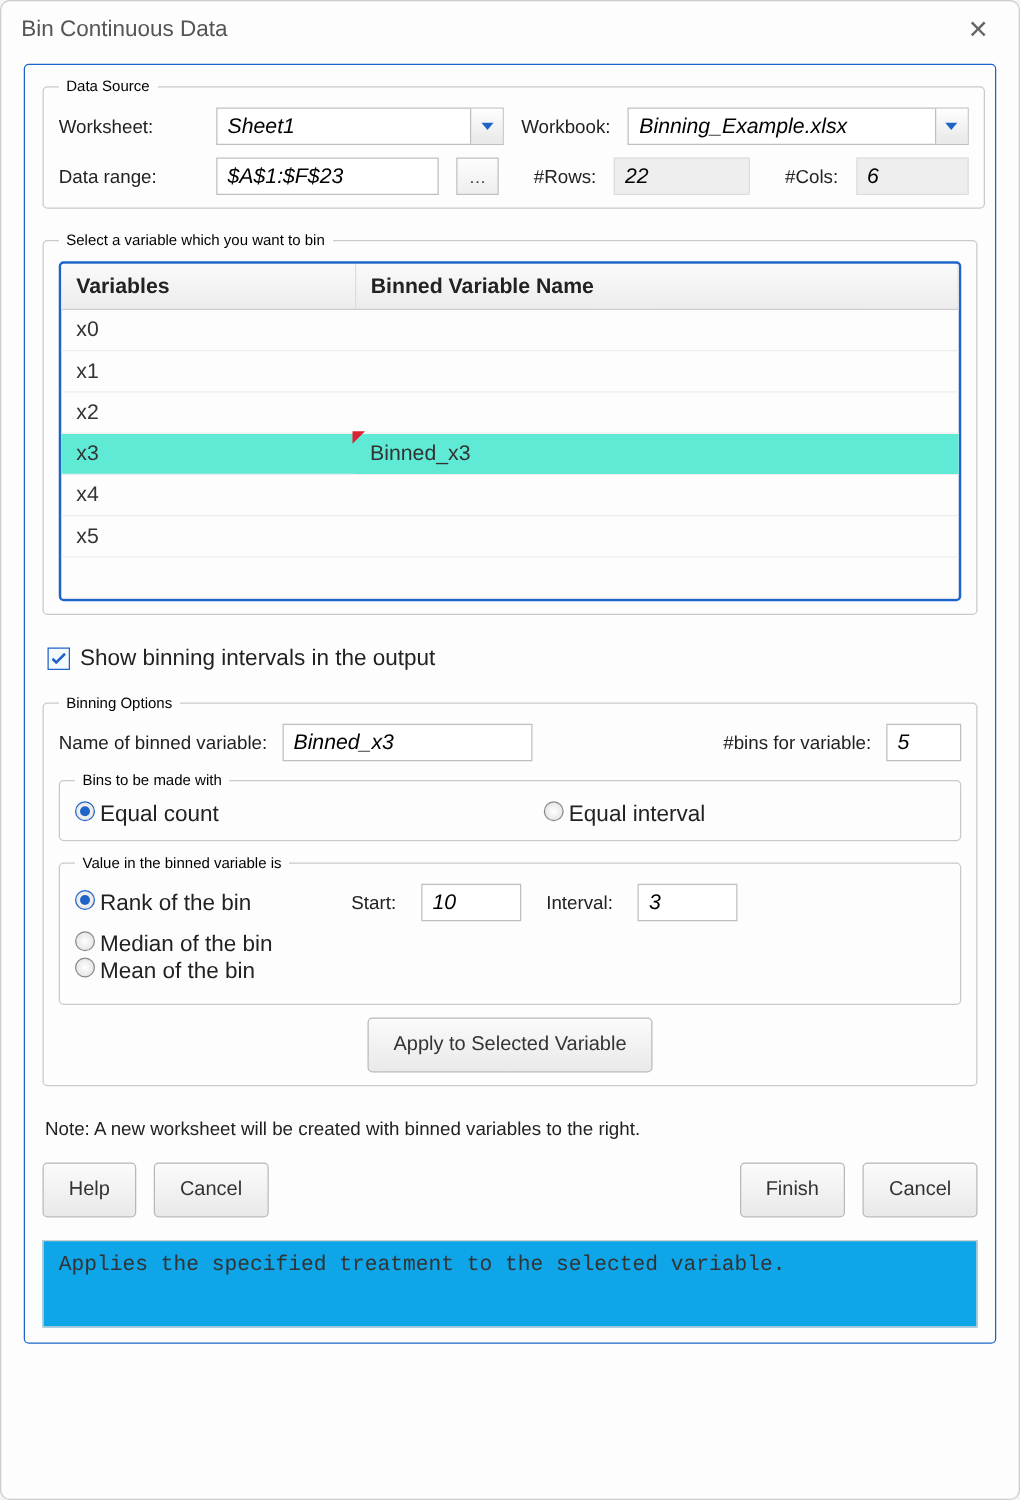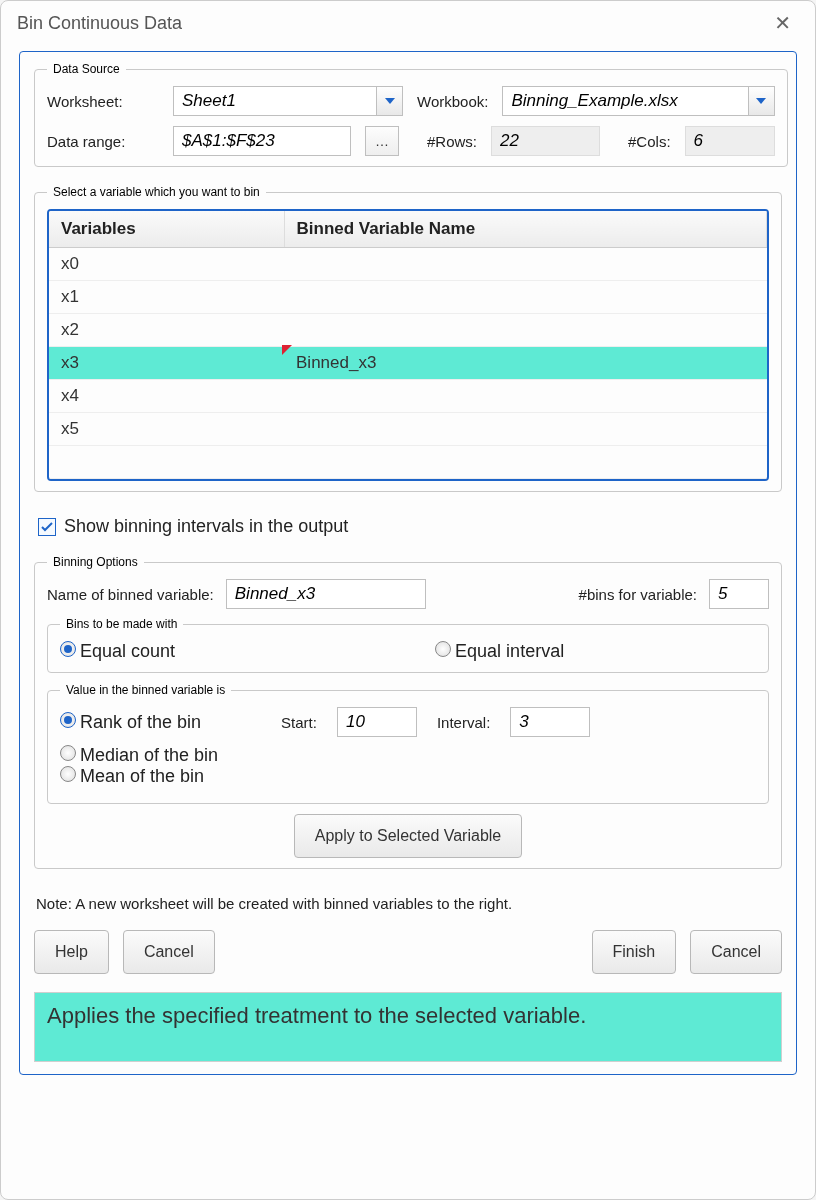--- a/index.html
+++ b/index.html
@@ -68,22 +68,22 @@
 .radio.on .dot { border-color:#1e64c8; }
 .radio.on .dot::after {
   content:""; width:8px; height:8px; border-radius:50%; background:#1e64c8;
 }
 .btn {
   height: 44px; padding: 0 20px; border: 1px solid #b8b8b8; background: linear-gradient(#fbfbfb,#e9e9e9);
   border-radius: 4px; font-size: 16px; color:#333; cursor: pointer;
 }
 .footer-row { display:flex; justify-content:space-between; margin-top: 10px; }
 .hintbar {
-  margin-top: 10px; background: #5eead4; border: 1px solid #cfcfcf; padding: 10px 12px;
-  font-size: 22px; color:#333; min-height: 70px;
+  margin-top: 10px; background: #0ea5e9; border: 1px solid #cfcfcf; padding: 10px 12px;
+  font-size: 17px; color:#333; min-height: 70px; font-family: Liberation Mono, monospace;
 }
 .spacer { flex: 1; }
 </style>
 </head>
 <body>
 
 <div class="window">
   <div class="titlebar">
     <span>Bin Continuous Data</span>
     <span class="close">✕</span>

